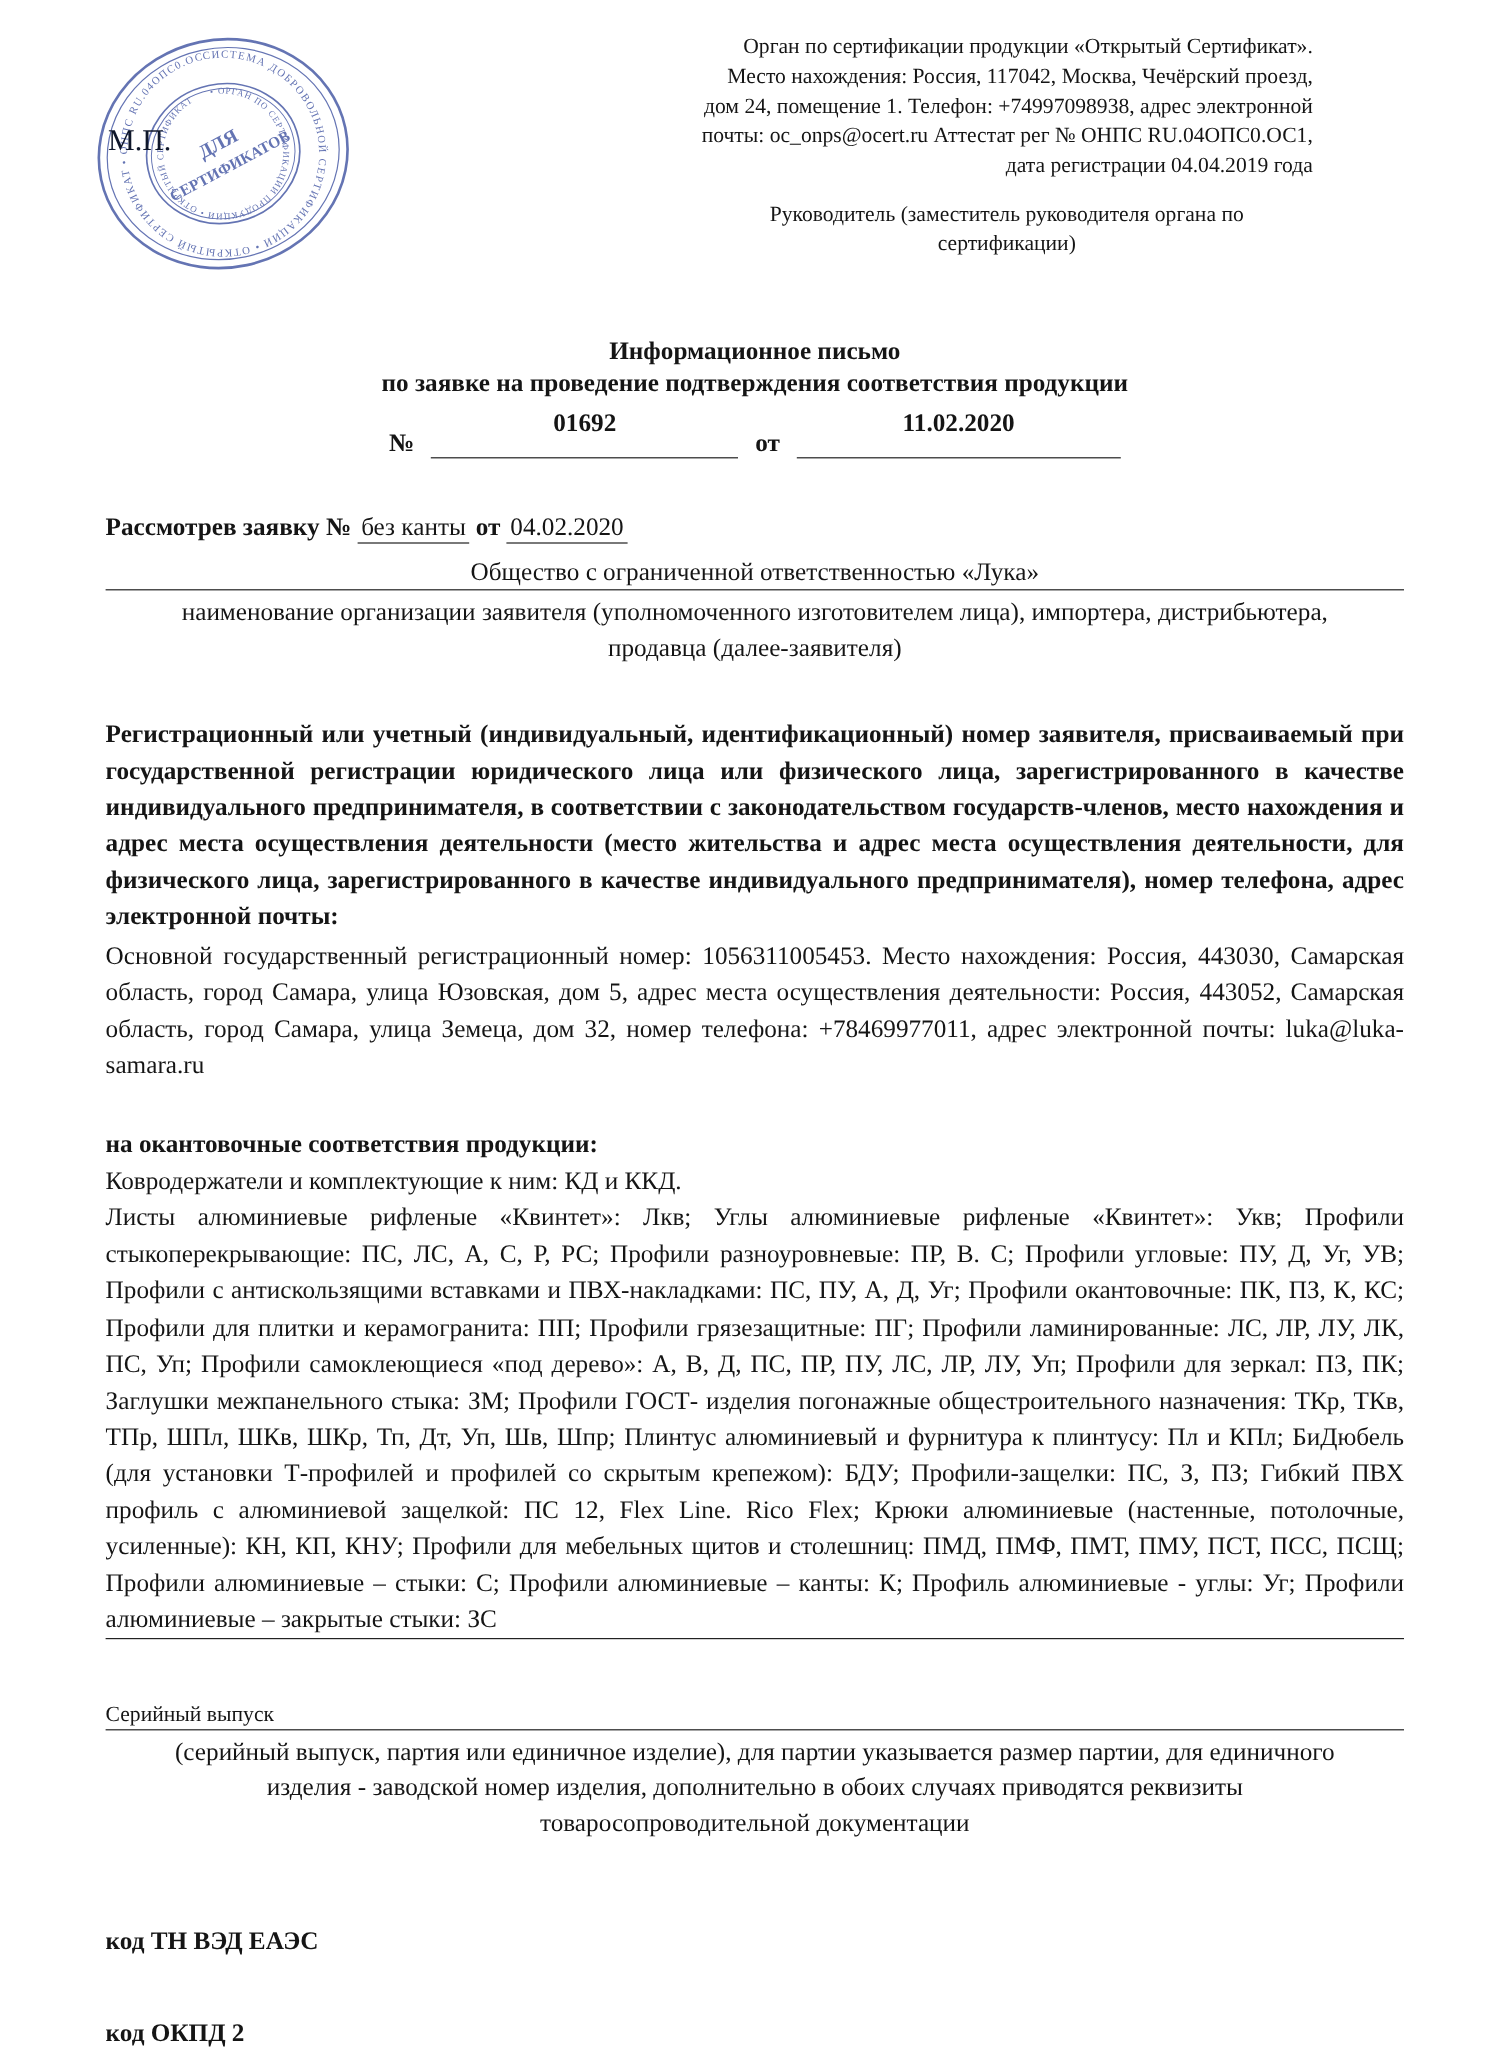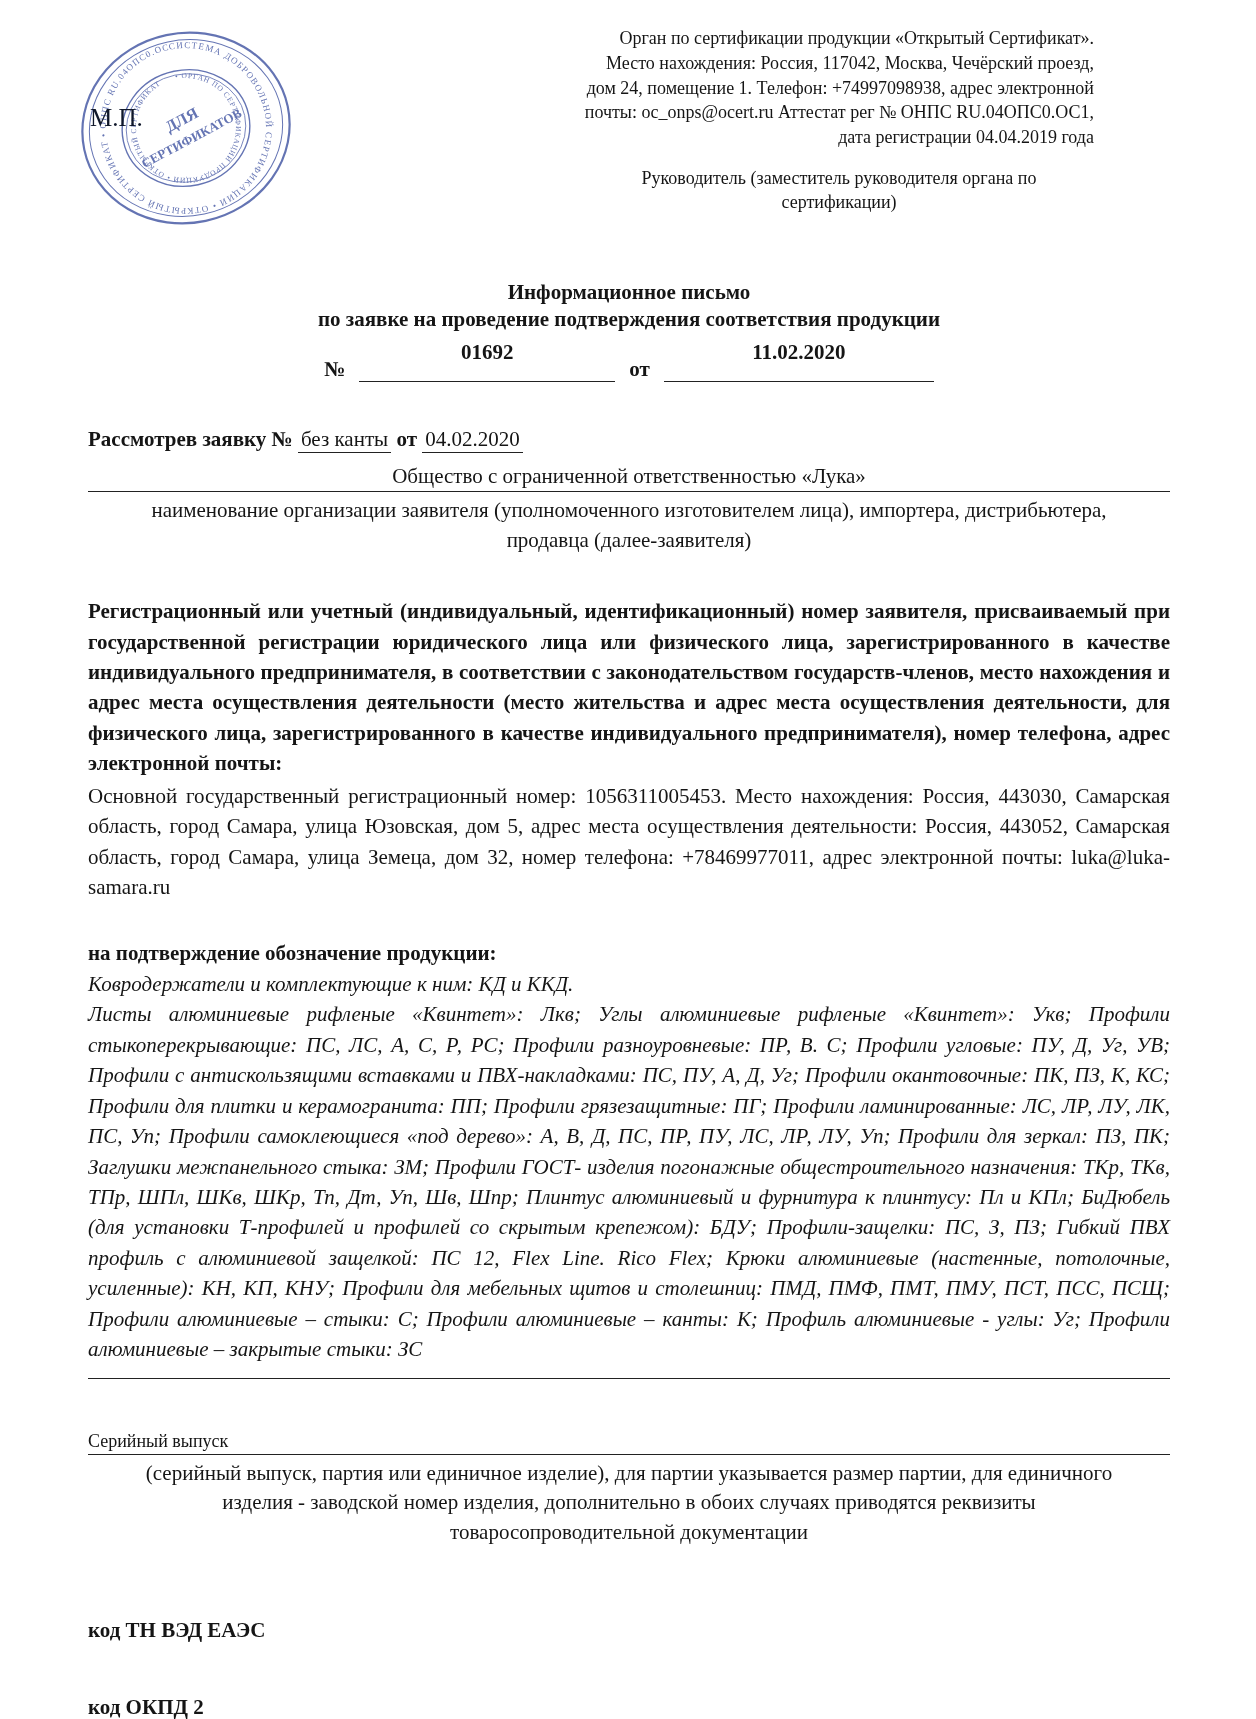--- a/index.html
+++ b/index.html
@@ -66,21 +66,21 @@
   .applicant-name { margin-top: 10px; text-align: center; font-size: 21px; }
   .caption-center {
     text-align: center; font-size: 21px; line-height: 1.42; margin: 4px auto 0 auto;
   }
   .caption-applicant { max-width: 1010px; }
 
   .reg-heading { margin: 40px 0 0 0; font-weight: bold; text-align: justify; }
   .reg-details { margin: 2px 0 0 0; text-align: justify; }
 
   .products-heading { margin: 36px 0 0 0; font-weight: bold; }
-  .products-block { border-bottom: 1.6px solid #222; padding-bottom: 13px; font-style: italic; }
+  .products-block { border-bottom: 1.6px solid #222; padding-bottom: 0; }
   .products-intro { margin: 0; }
   .products-list { margin: 0; text-align: justify; }
 
   .serial-line { margin-top: 52px; font-size: 18px; }
   .caption-serial { max-width: 980px; }
 
   .code-label { font-weight: bold; font-size: 21px; margin: 0; }
   .tnved { margin-top: 70px; }
   .okpd { margin-top: 52px; }
 </style>
@@ -140,21 +140,21 @@
     <span class="b">от</span>
     <span class="u-seg">04.02.2020</span>
   </div>
 
   <div class="applicant-name underline-full">Общество с ограниченной ответственностью «Лука»</div>
   <div class="caption-center caption-applicant">наименование организации заявителя (уполномоченного изготовителем лица), импортера, дистрибьютера, продавца (далее-заявителя)</div>
 
   <p class="reg-heading body-text">Регистрационный или учетный (индивидуальный, идентификационный) номер заявителя, присваиваемый при государственной регистрации юридического лица или физического лица, зарегистрированного в качестве индивидуального предпринимателя, в соответствии с законодательством государств-членов, место нахождения и адрес места осуществления деятельности (место жительства и адрес места осуществления деятельности, для физического лица, зарегистрированного в качестве индивидуального предпринимателя), номер телефона, адрес электронной почты:</p>
   <p class="reg-details body-text">Основной государственный регистрационный номер: 1056311005453. Место нахождения: Россия, 443030, Самарская область, город Самара, улица Юзовская, дом 5, адрес места осуществления деятельности: Россия, 443052, Самарская область, город Самара, улица Земеца, дом 32, номер телефона: +78469977011, адрес электронной почты: luka@luka-samara.ru</p>
 
-  <p class="products-heading body-text">на подтверждение обозначение продукции:</p>
+  <p class="products-heading body-text">на окантовочные соответствия продукции:</p>
   <div class="products-block">
     <p class="products-intro body-text">Ковродержатели и комплектующие к ним: КД  и ККД.</p>
     <p class="products-list body-text">Листы алюминиевые рифленые «Квинтет»: Лкв; Углы алюминиевые рифленые «Квинтет»: Укв; Профили стыкоперекрывающие: ПС, ЛС, А, С, Р, РС; Профили разноуровневые: ПР, В. С; Профили угловые: ПУ, Д, Уг, УВ; Профили с антискользящими вставками и ПВХ-накладками: ПС, ПУ, А, Д, Уг; Профили окантовочные: ПК, ПЗ, К, КС; Профили для плитки и керамогранита: ПП; Профили грязезащитные: ПГ; Профили ламинированные: ЛС, ЛР, ЛУ, ЛК, ПС, Уп; Профили самоклеющиеся «под дерево»: А, В, Д, ПС, ПР, ПУ, ЛС, ЛР, ЛУ, Уп; Профили для зеркал: ПЗ, ПК; Заглушки межпанельного стыка: ЗМ; Профили ГОСТ- изделия погонажные общестроительного назначения: ТКр, ТКв, ТПр, ШПл, ШКв, ШКр, Тп, Дт, Уп, Шв, Шпр; Плинтус алюминиевый и фурнитура к плинтусу: Пл и КПл; БиДюбель (для установки Т-профилей и профилей со скрытым крепежом): БДУ; Профили-защелки: ПС, З, ПЗ; Гибкий ПВХ профиль с алюминиевой защелкой: ПС 12, Flex Line. Rico Flex; Крюки алюминиевые (настенные, потолочные, усиленные): КН, КП, КНУ; Профили для мебельных щитов и столешниц: ПМД, ПМФ, ПМТ, ПМУ, ПСТ, ПСС, ПСЩ; Профили алюминиевые – стыки: С; Профили алюминиевые – канты: К; Профиль алюминиевые  - углы: Уг; Профили алюминиевые – закрытые стыки: ЗС</p>
   </div>
 
   <div class="serial-line underline-full">Серийный выпуск</div>
   <div class="caption-center caption-serial">(серийный выпуск, партия или единичное изделие), для партии указывается размер партии, для единичного изделия - заводской номер изделия, дополнительно в обоих случаях приводятся реквизиты товаросопроводительной документации</div>
 
   <p class="code-label tnved">код ТН ВЭД ЕАЭС</p>
   <p class="code-label okpd">код ОКПД 2</p>

